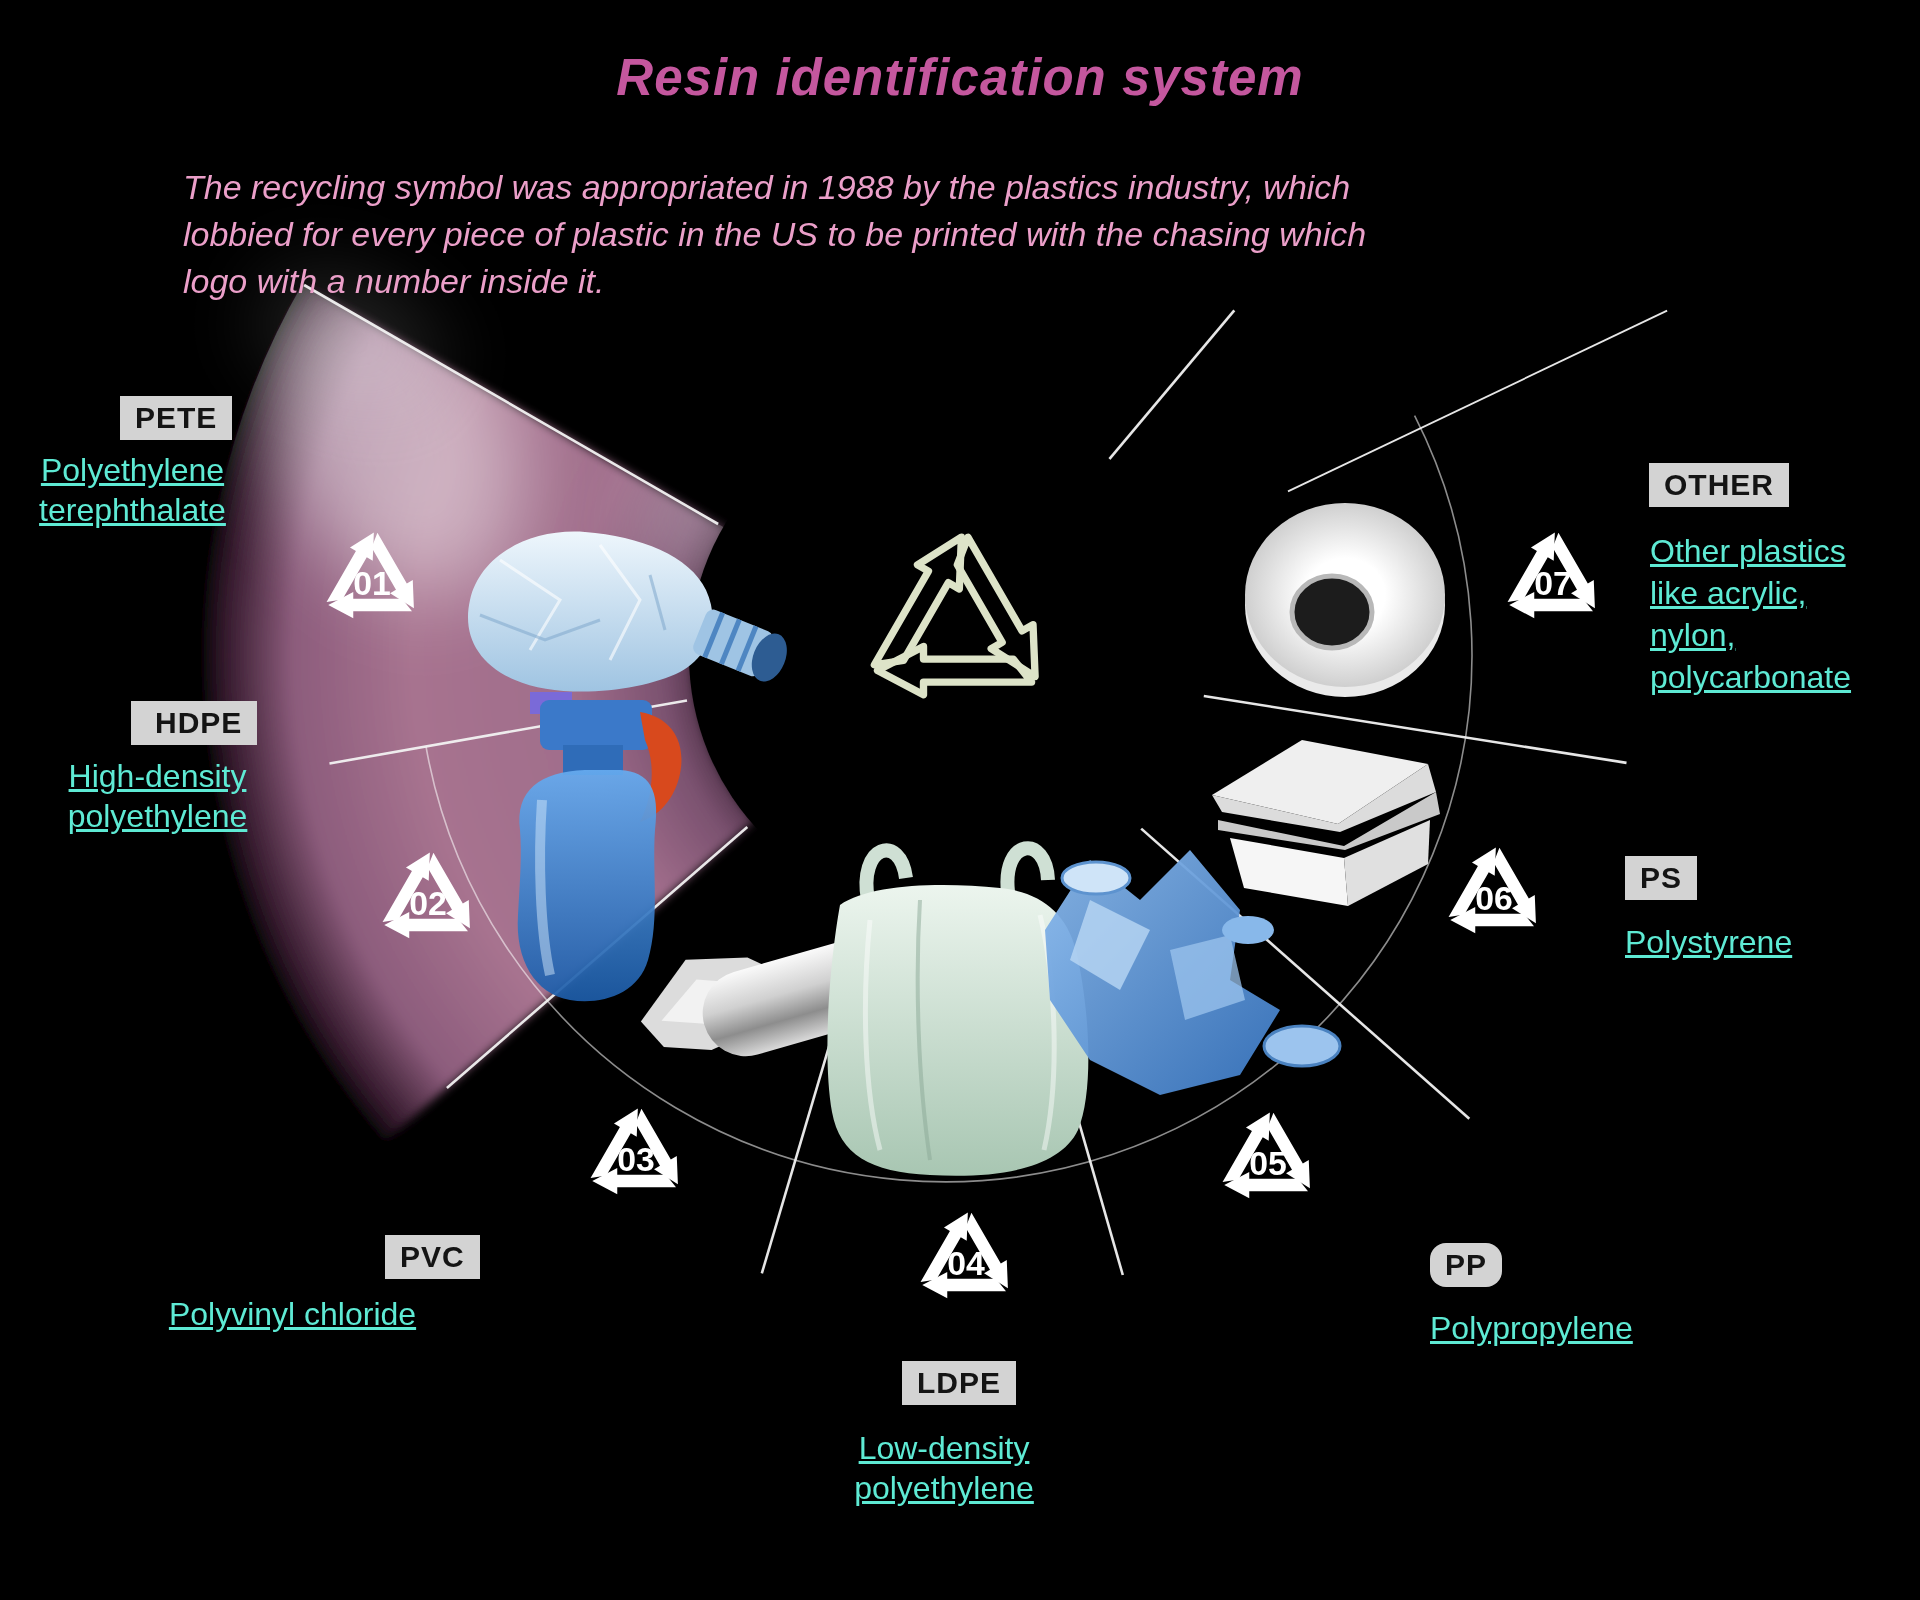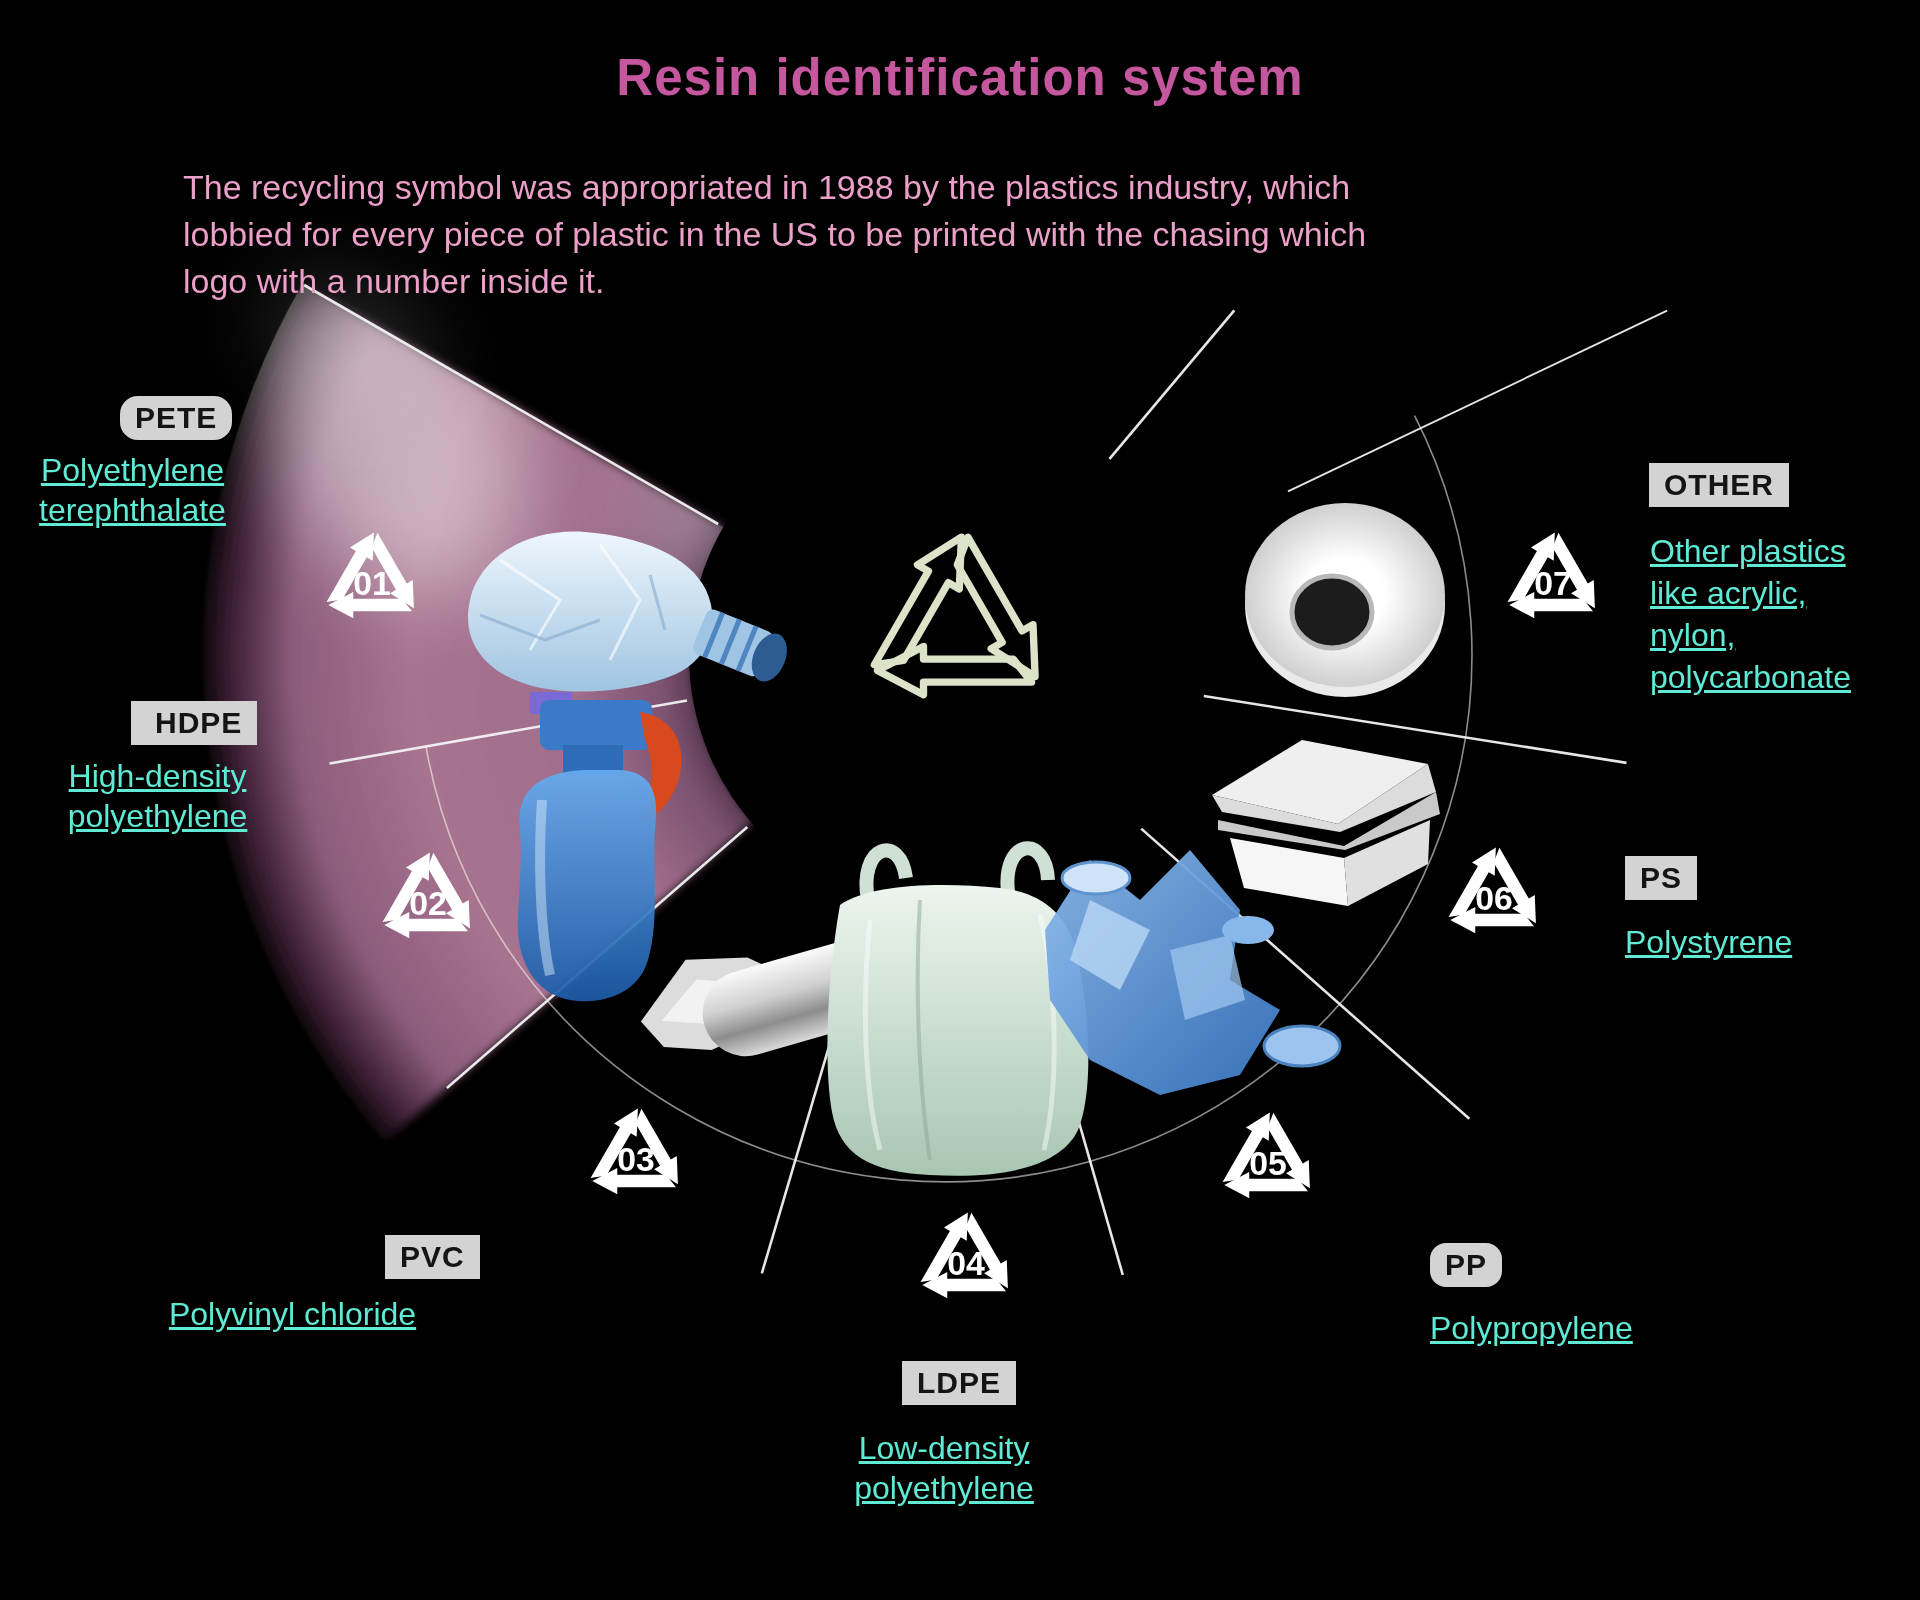--- a/index.html
+++ b/index.html
@@ -1,19 +1,19 @@
 <!DOCTYPE html>
 <html><head>
 <meta charset="utf-8">
 <style>
   html,body{margin:0;padding:0;background:#000;}
   .stage{position:relative;width:1920px;height:1600px;background:#000;overflow:hidden;
          font-family:"Liberation Sans","DejaVu Sans",sans-serif;}
   .stage svg{position:absolute;left:0;top:0;}
-  .txt{position:absolute;white-space:nowrap;}
+  .txt{position:absolute;white-space:nowrap;font-style:italic;}
   .title{width:100%;text-align:center;top:48px;font-size:51px;font-weight:600;color:#c4579e;letter-spacing:1px;}
   .intro{left:183px;top:152px;color:#eb9fc9;font-size:34px;font-weight:500;line-height:47px;margin-top:12px;}
   .chip{position:absolute;background:#d3d3d3;color:#141414;font-size:30px;font-weight:700;
         letter-spacing:1px;padding:5px 15px;line-height:34px;}
   .desc{position:absolute;color:#5eead4;font-size:32px;font-weight:400;line-height:40px;text-decoration:underline;}
   .desc.center{text-align:center;}
   .desc div{white-space:nowrap;}
   .snum{font:700 27px "Liberation Sans","DejaVu Sans",sans-serif;fill:#fff;}
 </style>
 </head>
@@ -196,21 +196,21 @@
 </svg>
 
 <div class="txt title">Resin identification system</div>
 
 <div class="txt intro">
   <div>The recycling symbol was appropriated in 1988 by the plastics industry, which</div>
   <div>lobbied for every piece of plastic in the US to be printed with the chasing which</div>
   <div>logo with a number inside it.</div>
 </div>
 
-<div class="chip" style="left:120px;top:396px;border-radius:18px;">PETE</div>
+<div class="chip" style="left:120px;top:396px;">PETE</div>
 <div class="desc center" style="left:25px;top:450px;width:215px;">
   <div>Polyethylene</div>
   <div>terephthalate</div>
 </div>
 
 <div class="chip" style="left:131px;top:701px;padding-left:24px;">HDPE</div>
 <div class="desc center" style="left:40px;top:756px;width:235px;">
   <div>High-density</div>
   <div>polyethylene</div>
 </div>

